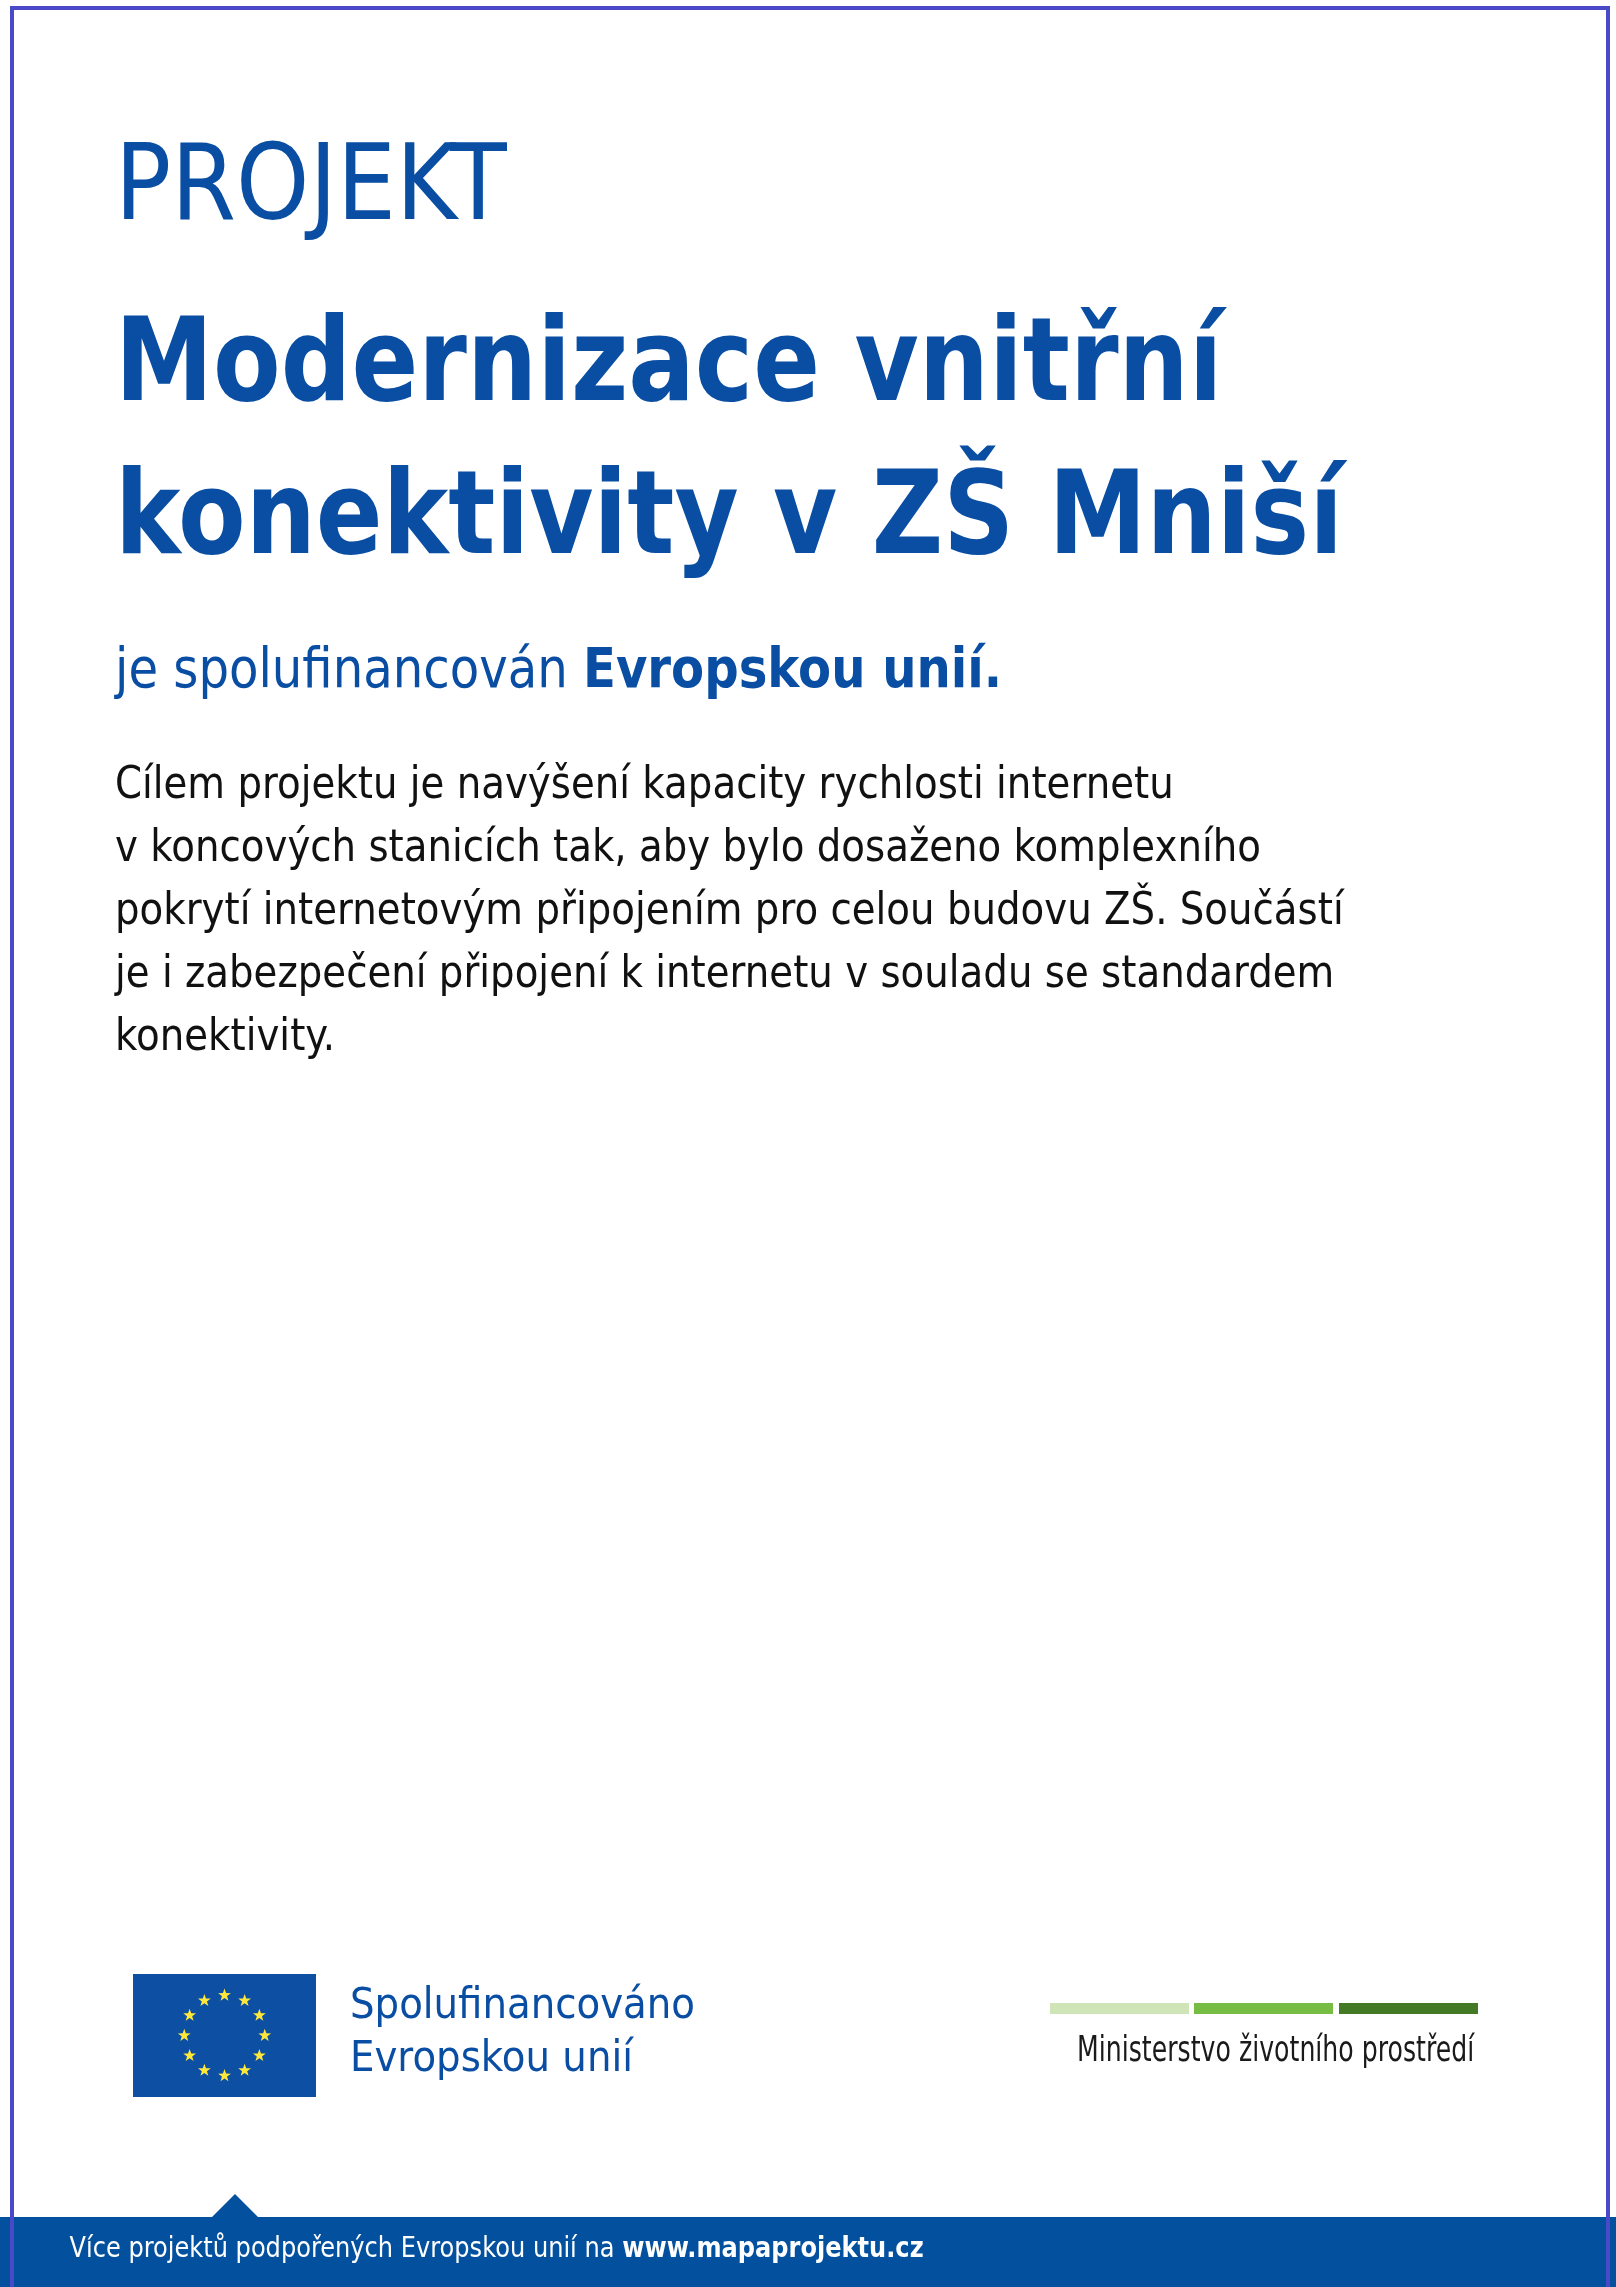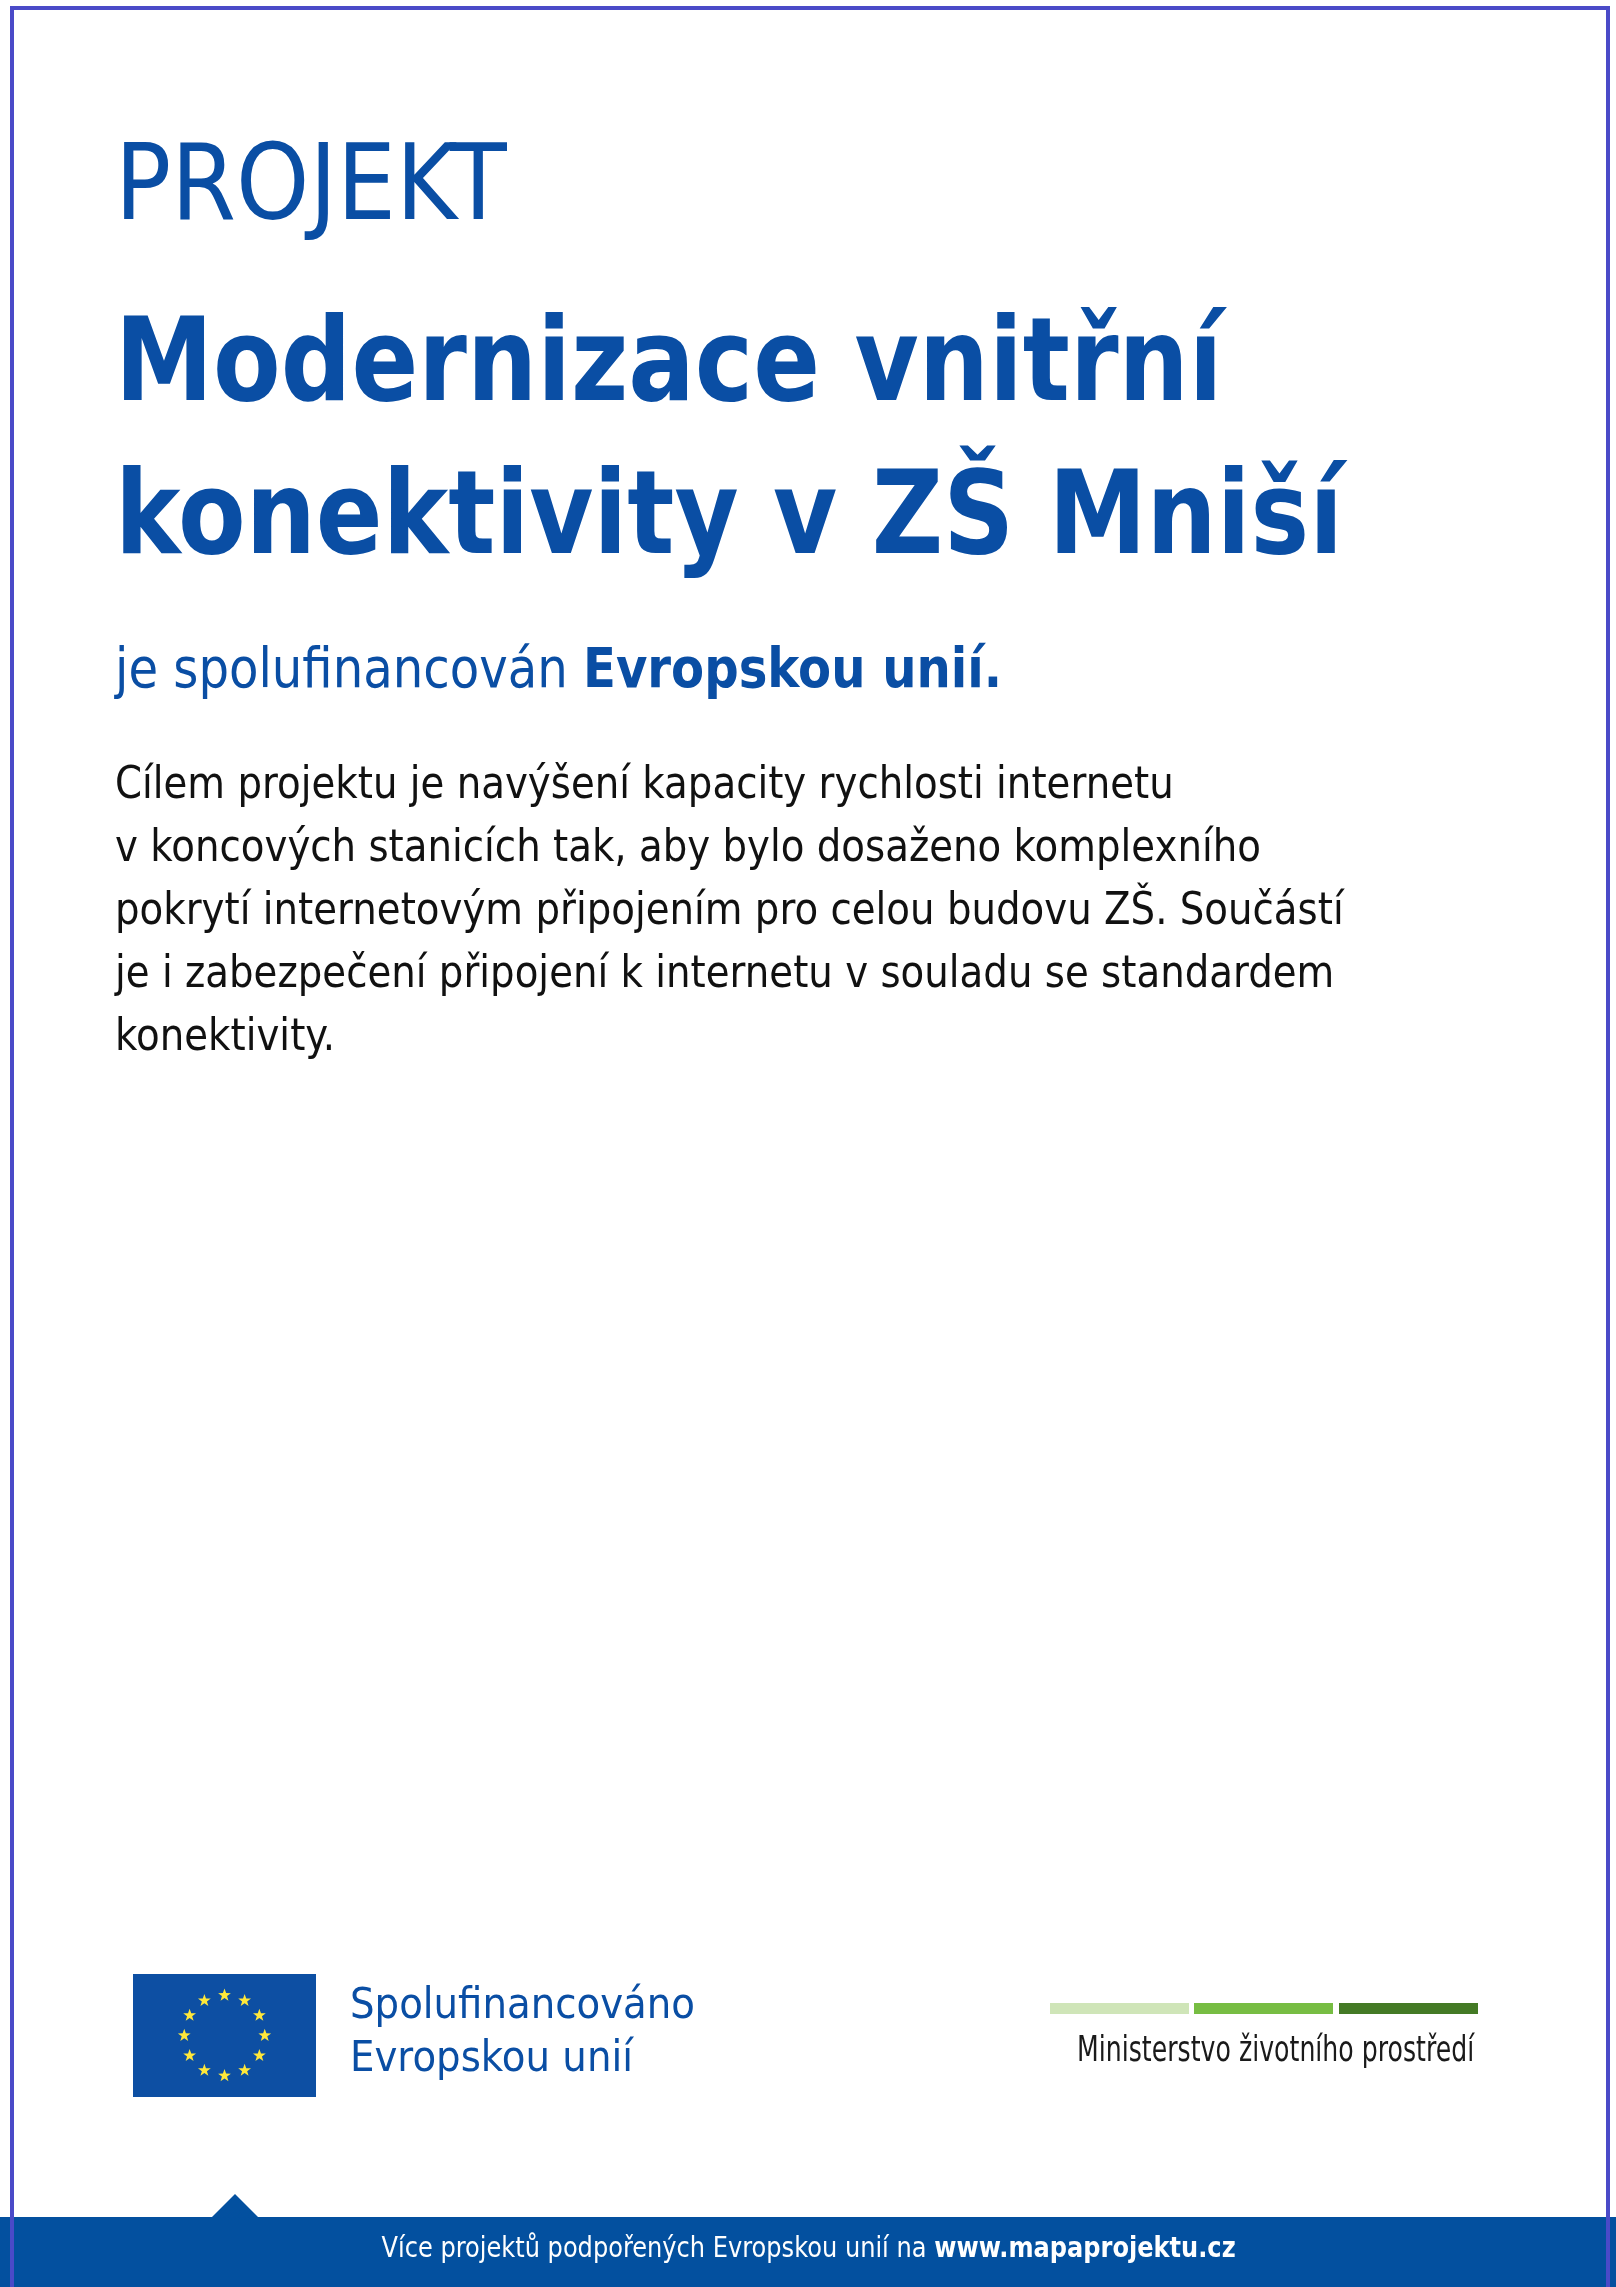--- a/index.html
+++ b/index.html
@@ -50,21 +50,21 @@
   .footer-bar {
     position: absolute; left: 0; top: 2217px; width: 1617px; height: 70px;
     background: #03509f;
   }
   .footer-notch {
     position: absolute; left: 211px; top: 2194px; width: 0; height: 0;
     border-left: 24px solid transparent; border-right: 24px solid transparent;
     border-bottom: 24px solid #03509f;
   }
   .footer-text {
-    position: absolute; top: 2229px; left: 0; width: 1617px; text-align: center;
+    position: absolute; top: 2229px; left: 0; width: 1617px; 
     font-size: 28px; line-height: 38px; color: #ffffff; white-space: nowrap;
   }
   .footer-inner { display: inline-block; transform: scaleX(0.86); }
   .footer-text b { font-weight: bold; }
 </style>
 </head>
 <body>
 
 <div class="poster-frame"></div>
 

